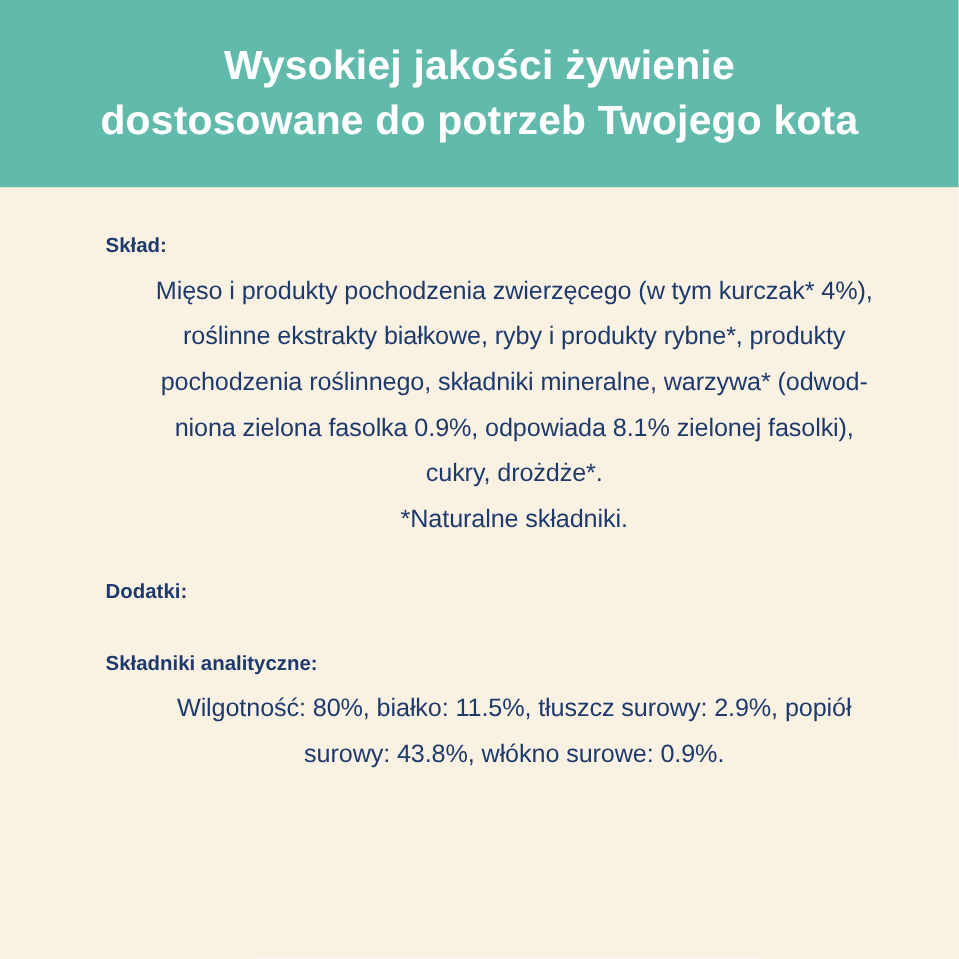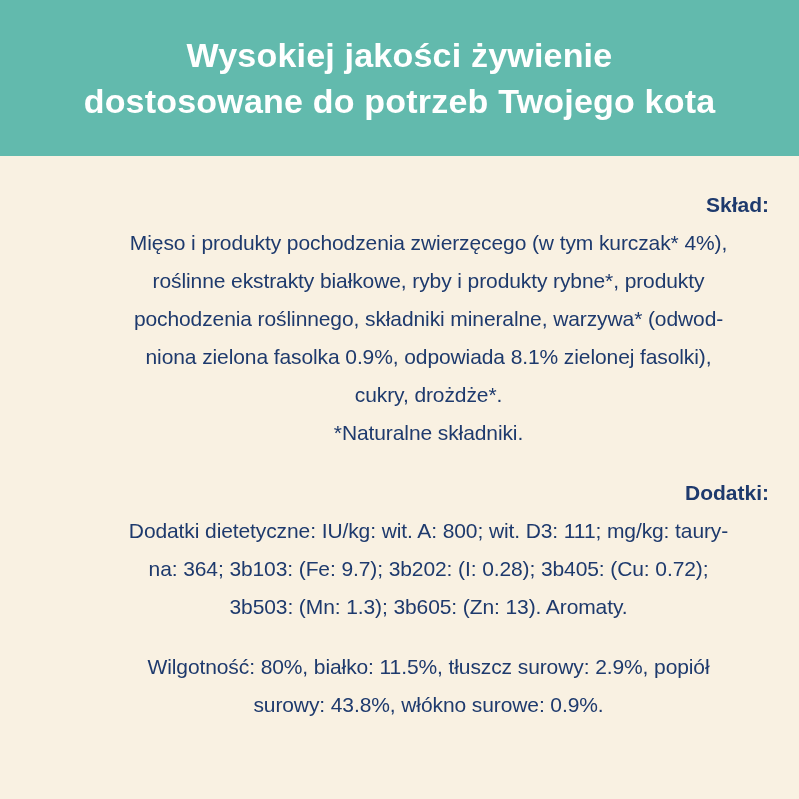--- a/index.html
+++ b/index.html
@@ -36,24 +36,23 @@
     letter-spacing: 0.2px;
   }
   .content {
     padding: 30px 30px 0 88px;
     color: var(--body-color);
   }
   .section + .section {
     margin-top: 22px;
   }
   .section-heading {
-    font-size: 21px;
+    font-size: 17px;
     font-weight: bold;
     line-height: 38px;
-    text-align: right;
   }
   .section-body {
     font-size: 21px;
     line-height: 38px;
     white-space: pre;
     letter-spacing: -0.1px;
     text-align: center;
   }
 </style>
 </head>
@@ -73,24 +72,22 @@
       <div class="section-body">Mięso i produkty pochodzenia zwierzęcego (w tym kurczak* 4%),
 roślinne ekstrakty białkowe, ryby i produkty rybne*, produkty
 pochodzenia roślinnego, składniki mineralne, warzywa* (odwod-
 niona zielona fasolka 0.9%, odpowiada 8.1% zielonej fasolki),
 cukry, drożdże*.
 *Naturalne składniki.</div>
     </div>
 
     <div class="section">
       <div class="section-heading">Dodatki:</div>
-      <div class="section-body">Dodatki dietetyczne: IU/kg: wit. A: 800; wit. D3: 111; mg/kg: taury-
-na: 364; 3b103: (Fe: 9.7); 3b202: (I: 0.28); 3b405: (Cu: 0.72);
-3b503: (Mn: 1.3); 3b605: (Zn: 13). Aromaty.</div>
     </div>
 
     <div class="section">
+      <div class="section-heading">Składniki analityczne:</div>
       <div class="section-body">Wilgotność: 80%, białko: 11.5%, tłuszcz surowy: 2.9%, popiół
 surowy: 43.8%, włókno surowe: 0.9%.</div>
     </div>
 
   </div>
 </div>
 
 </body></html>

